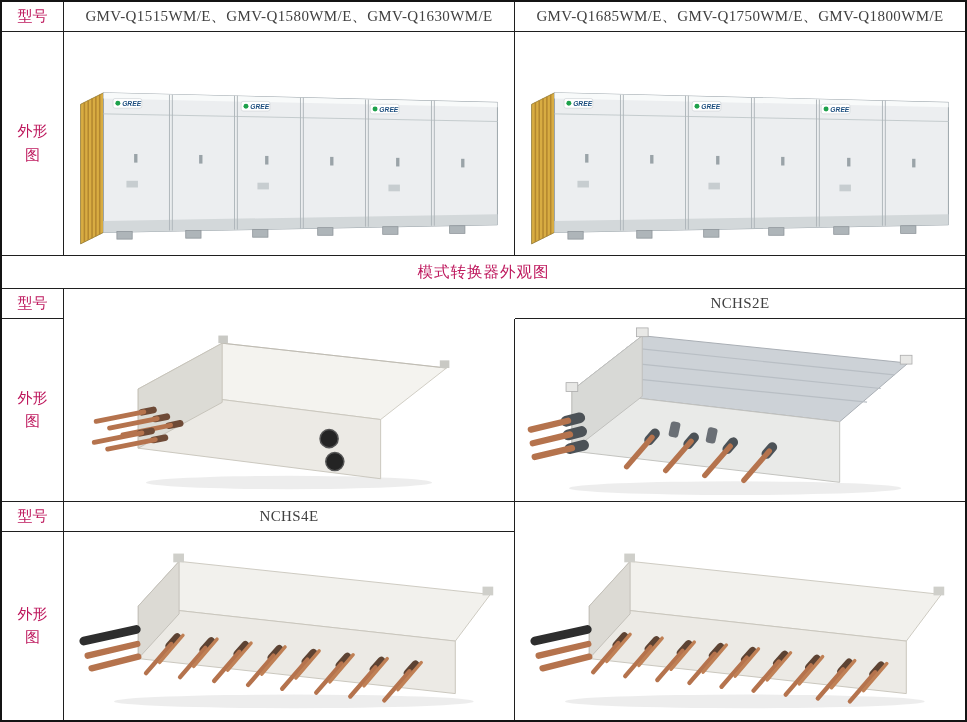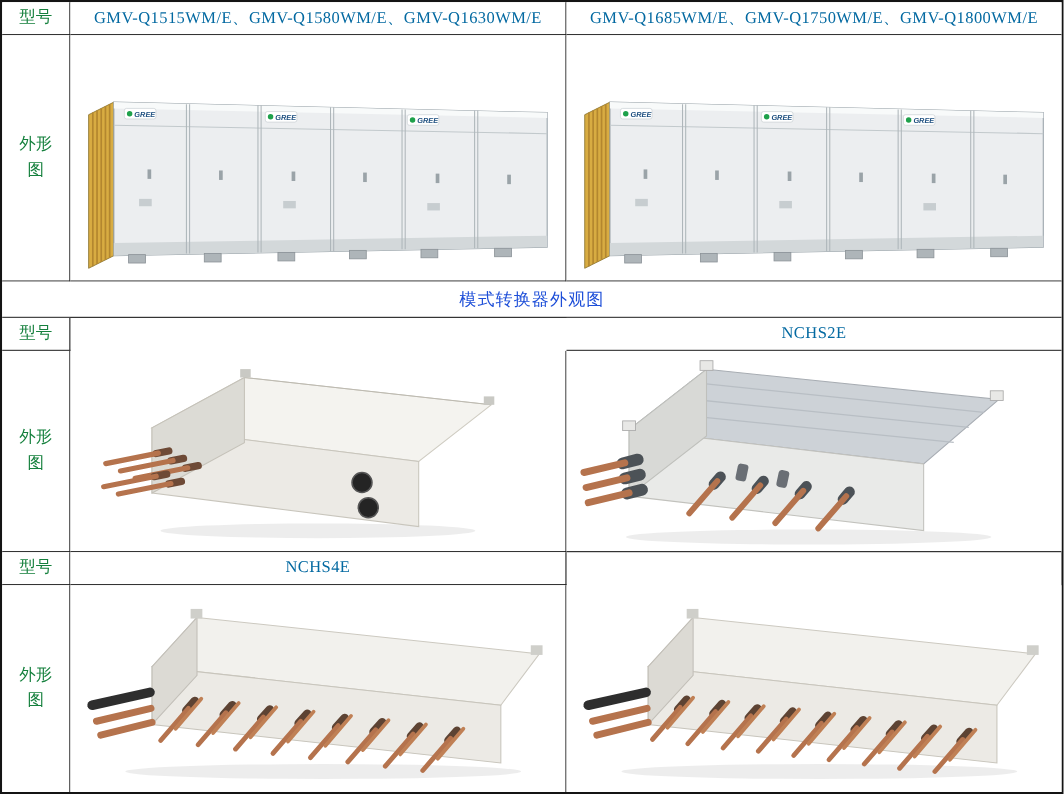--- a/index.html
+++ b/index.html
@@ -10,24 +10,24 @@
     grid-template-columns:62px 451px 450px;
     grid-template-rows:30px 224px 33px 30px 183px 30px 188px;
   }
   .cell{
     border-right:1px solid #1f1f1f;border-bottom:1px solid #1f1f1f;
     display:flex;align-items:center;justify-content:center;
     overflow:hidden;background:#fff;
   }
   .noR{border-right:0}
   .noB{border-bottom:0}
-  .txt{font-size:15px;color:#0369a1;letter-spacing:.4px;white-space:nowrap}
-  .lab{font-size:15px;color:#15803d}
+  .txt{font-size:15px;color:#404040;letter-spacing:.4px;white-space:nowrap}
+  .lab{font-size:15px;color:#be185d}
   .lab .w{width:34px;text-align:center;line-height:1.55;word-break:break-all}
-  .hdr{font-size:15.5px;color:#1d4ed8;letter-spacing:1px}
+  .hdr{font-size:15.5px;color:#be185d;letter-spacing:1px}
   svg{display:block}
 </style>
 </head>
 <body>
 
 <div class="sheet">
 
   <div class="cell lab" style="grid-row:1;grid-column:1">
     <span class="w">型号</span>
   </div>

